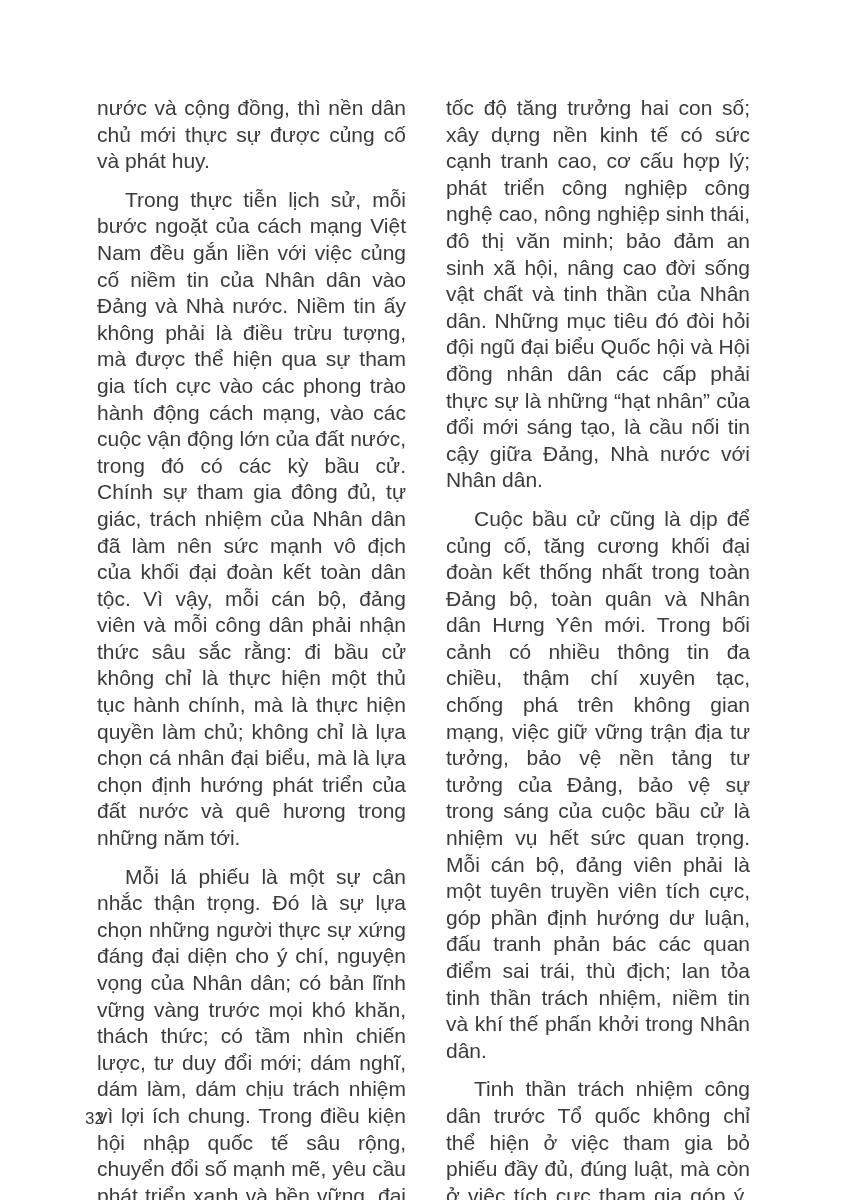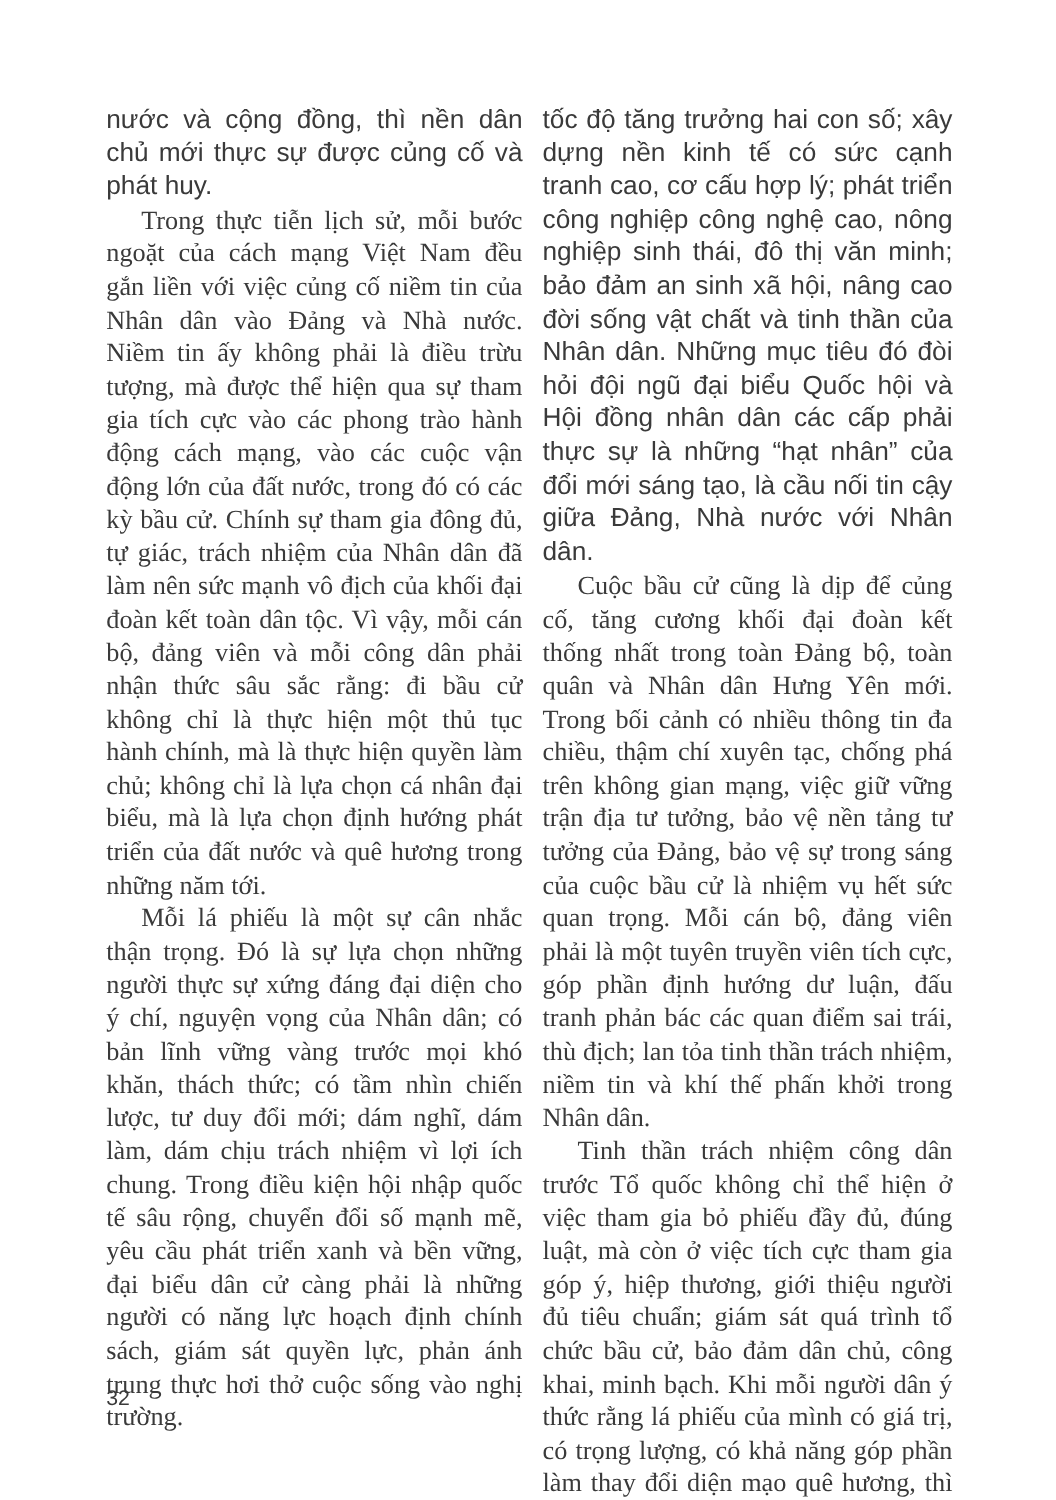--- a/index.html
+++ b/index.html
@@ -30,26 +30,25 @@
     gap: 16px;
   }
   .column {
     font-size: 21px;
     line-height: 26.6px;
     text-align: justify;
   }
   .column.left  { width: 333px; }
   .column.right { width: 328px; }
   .column p {
-    margin: 0;
+    margin: 12px;
     padding: 0;
   }
   .column p.indent {
     text-indent: 28px;
-    font-family: Liberation Serif, serif;
   }
   .page-number {
     position: absolute;
     left: 85px;
     top: 1106px;
     font-size: 17px;
     line-height: 26px;
     color: var(--text-color);
   }
 </style>

